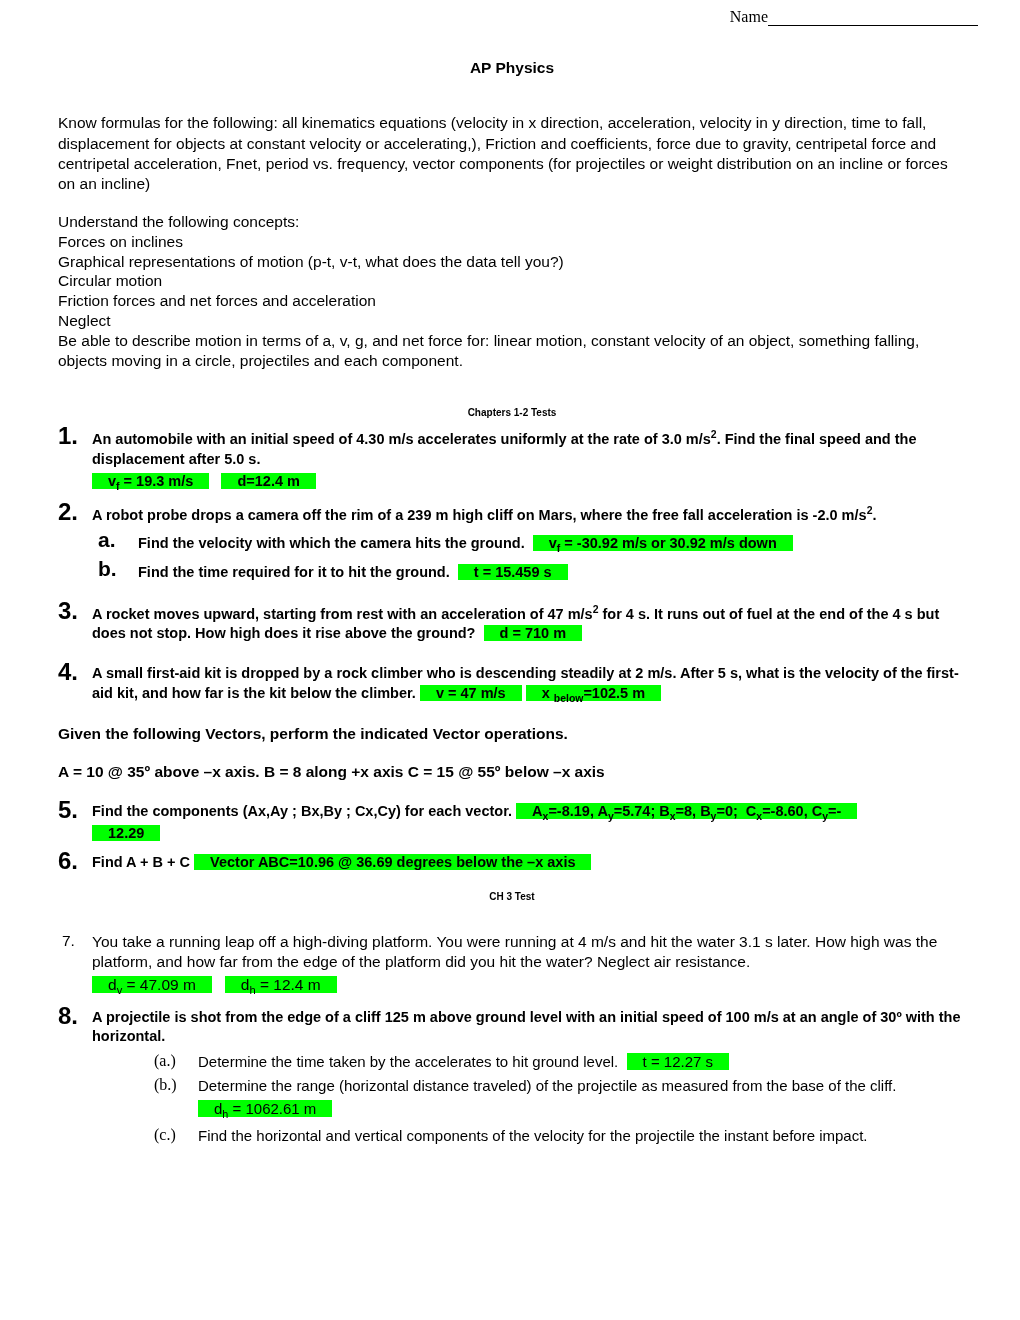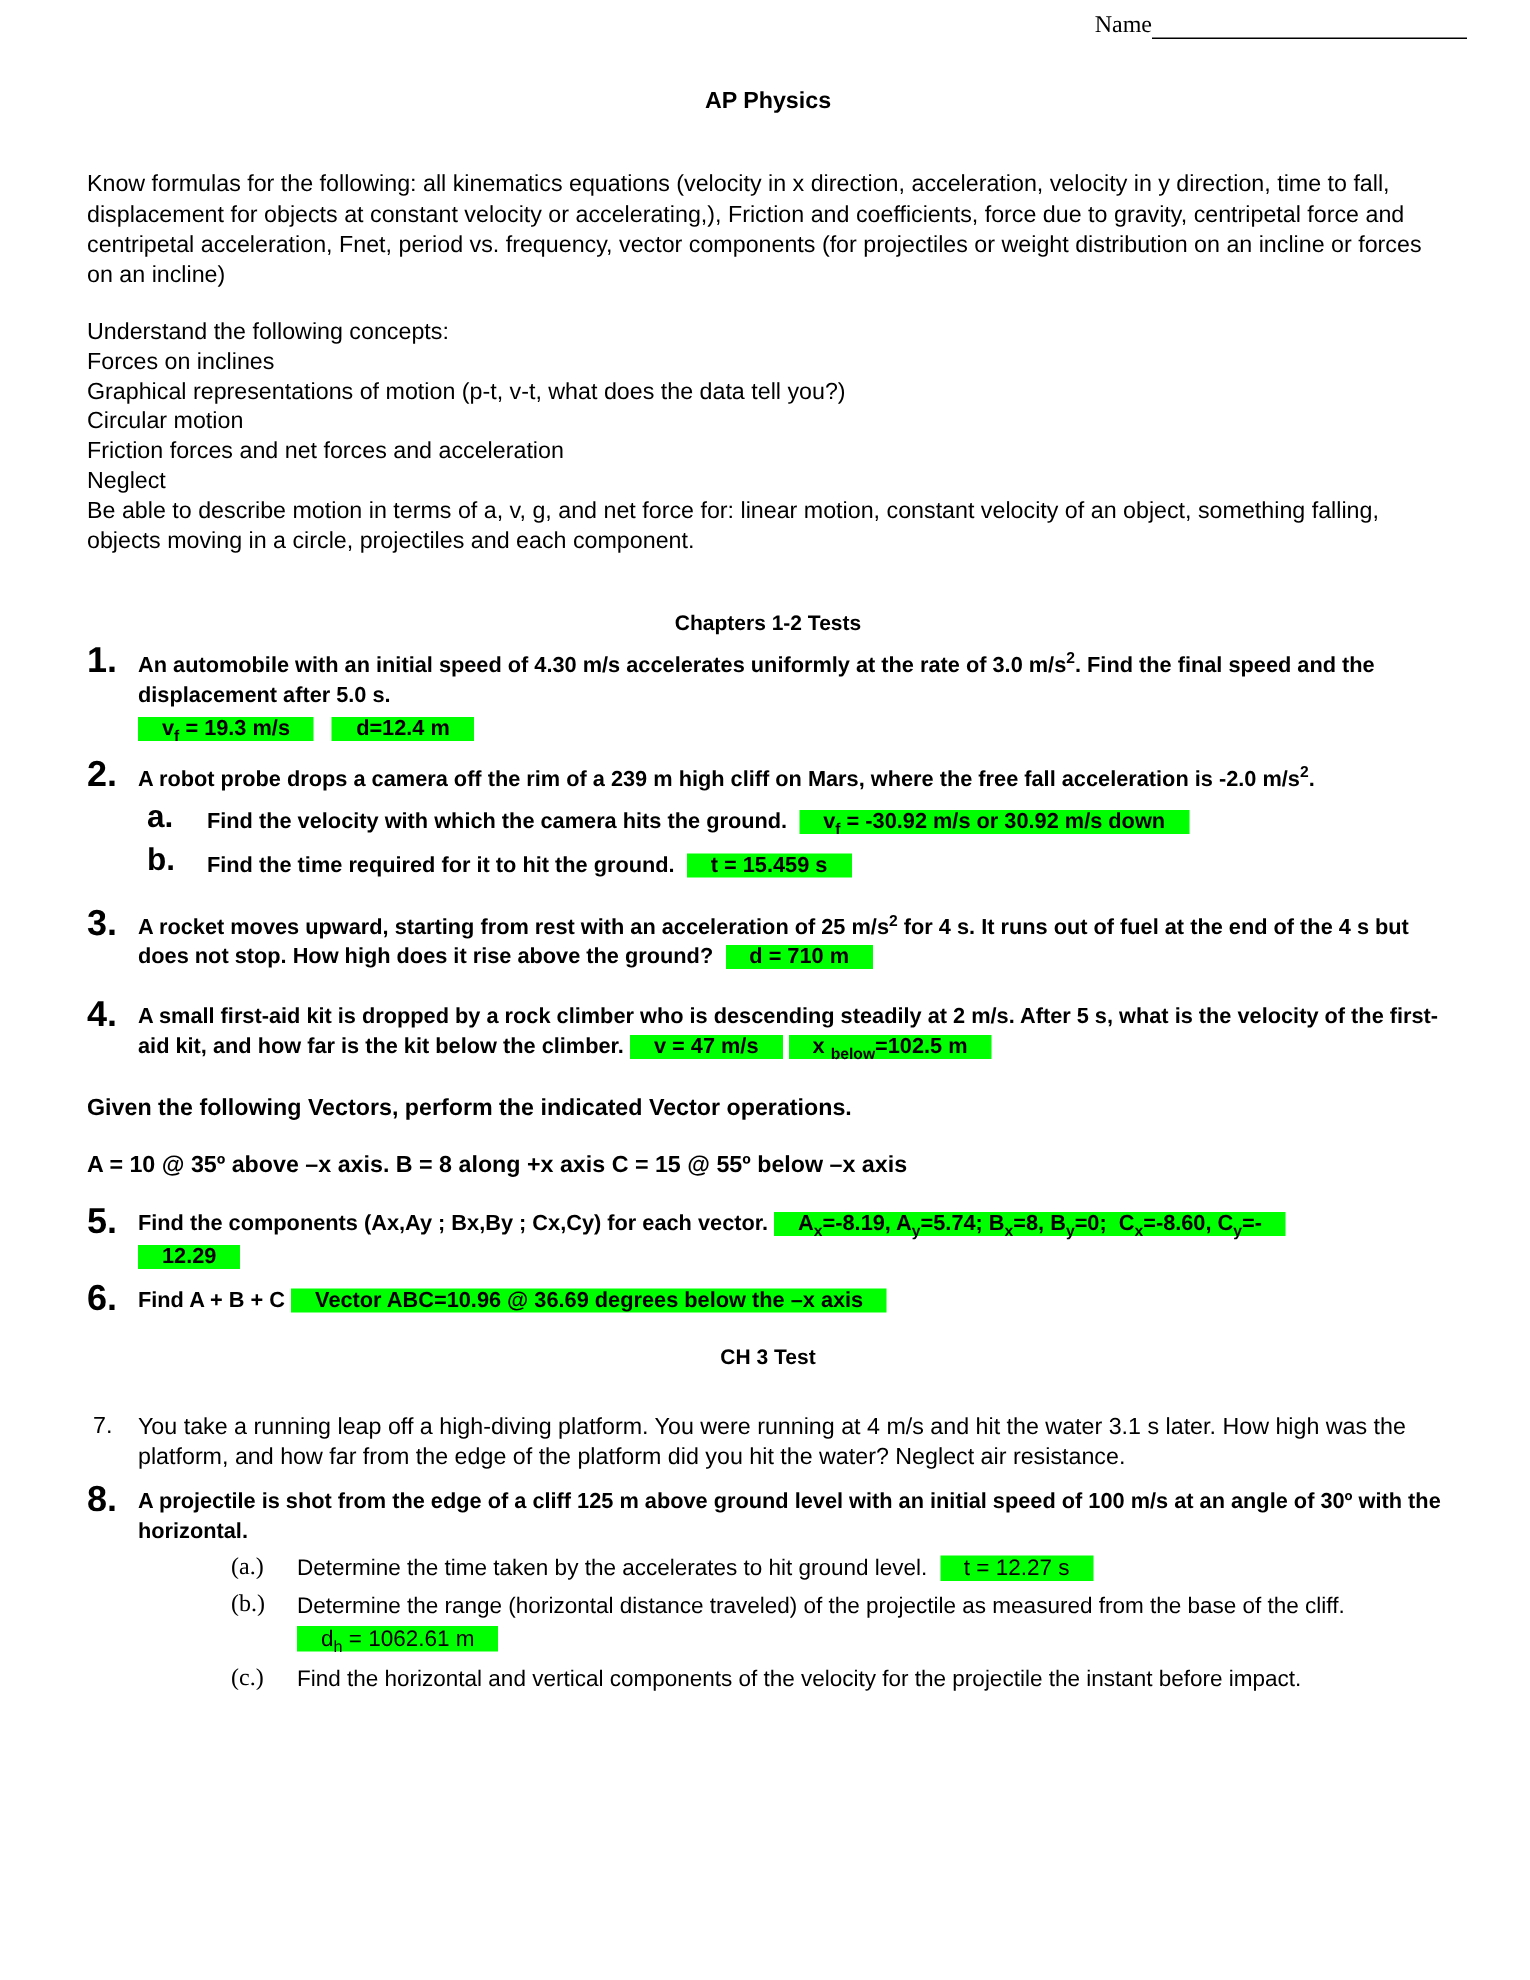--- a/index.html
+++ b/index.html
@@ -54,21 +54,21 @@
   .spacer-sm { height: 10px; }
   .para {
     font-size: 15.5px;
     line-height: 1.3;
     margin: 0;
   }
   .para-lines div { font-size: 15.5px; line-height: 1.28; }
   .section-head {
     text-align: center;
     font-weight: bold;
-    font-size: 14px;
+    font-size: 10px;
     margin: 0;
   }
   .hl {
     background: #00ff00;
     padding: 0 16px;
   }
   
   .prob {
     position: relative;
     padding-left: 34px;
@@ -219,21 +219,21 @@
           &nbsp;<span class="hl nowrap">t = 15.459 s</span>
         </div>
       </div>
     </div>
 
     <div class="spacer-sm"></div>
 
     <div class="prob">
       <span class="num">3.</span>
       <div class="body">
-        <span>A rocket moves upward, starting from rest with an acceleration of 25 m/s</span><sup>2</sup><span> for 4 s. It runs out of fuel at the end of the 4 s but does not stop. How high does it rise above the ground?</span>
+        <span>A rocket moves upward, starting from rest with an acceleration of 47 m/s</span><sup>2</sup><span> for 4 s. It runs out of fuel at the end of the 4 s but does not stop. How high does it rise above the ground?</span>
         &nbsp;<span class="hl nowrap">d = 710 m</span>
       </div>
     </div>
 
     <div class="spacer-sm"></div>
 
     <div class="prob">
       <span class="num">4.</span>
       <div class="body">
         <span>A small first-aid kit is dropped by a rock climber who is descending steadily at 2 m/s. After 5 s, what is the velocity of the first-aid kit, and how far is the kit below the climber.</span>
@@ -272,20 +272,24 @@
     <div class="spacer-md"></div>
 
     <p class="section-head">CH 3 Test</p>
 
     <div class="spacer-md"></div>
 
     <div class="prob-plain">
       <span class="num">7.</span>
       <div class="body">
         <span>You take a running leap off a high-diving platform. You were running at 4 m/s and hit the water 3.1 s later. How high was the platform, and how far from the edge of the platform did you hit the water? Neglect air resistance.</span>
+        <div class="ans-row">
+          <span class="hl nowrap"><span>d</span><sub>v</sub><span> = 47.09 m</span></span>
+          &nbsp;&nbsp;<span class="hl nowrap"><span>d</span><sub>h</sub><span> =  12.4 m</span></span>
+        </div>
       </div>
     </div>
 
     <div class="prob">
       <span class="num">8.</span>
       <div class="body">
         <span>A projectile is shot from the edge of a cliff 125 m above ground level with an initial speed of 100 m/s at an angle of 30º with the horizontal.</span>
       </div>
 
       <div class="sub2">

